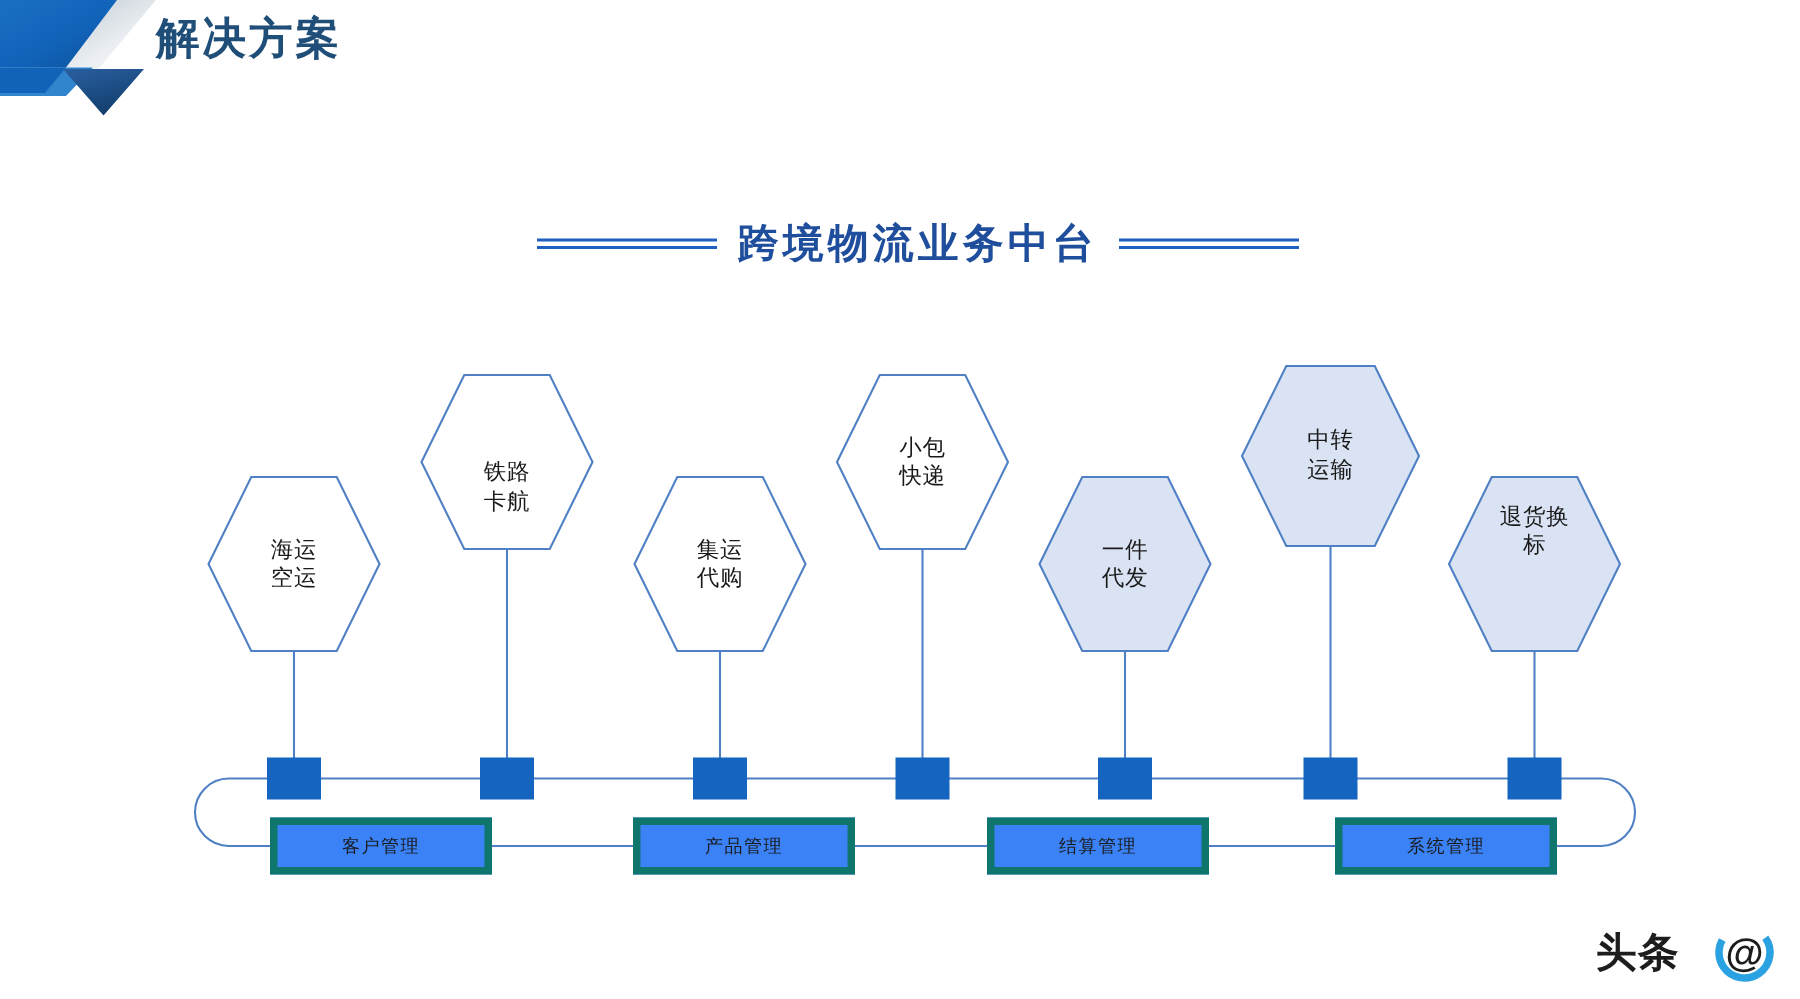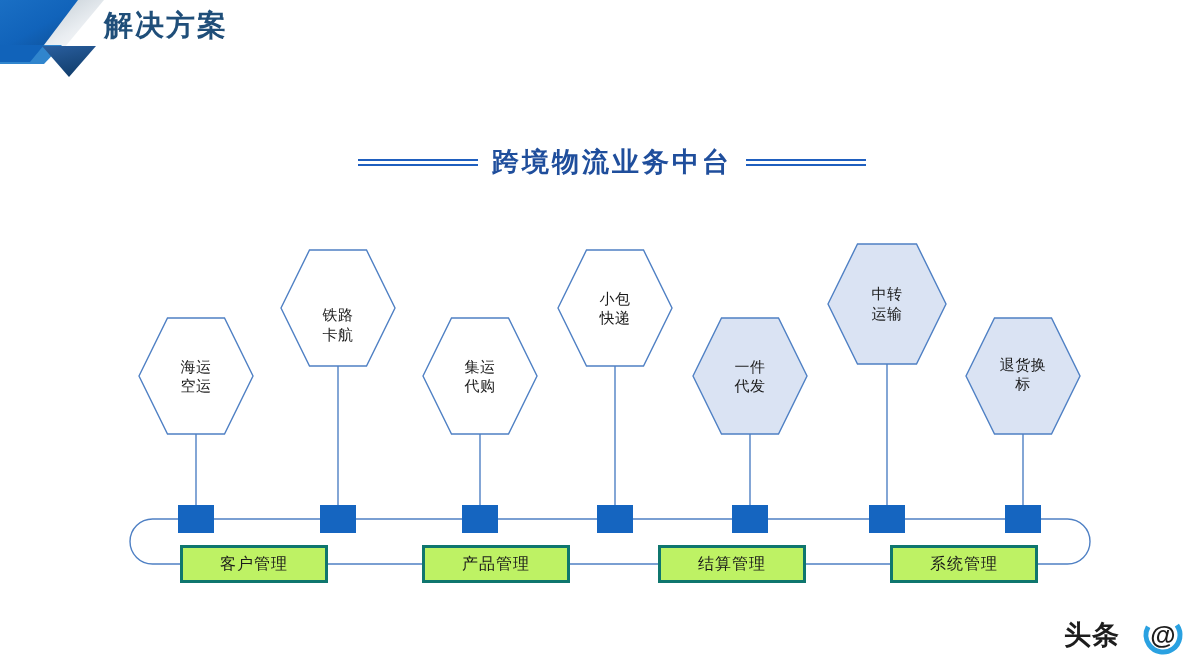--- a/index.html
+++ b/index.html
@@ -90,26 +90,26 @@
     line-height: 1.28;
     color: #1a1a1a;
     white-space: pre-line;
     letter-spacing: 0.5px;
   }
 
   
   .proc-box {
     position: absolute;
     box-sizing: border-box;
-    border: 3px solid #0f766e;
-    background: #bef264;
-    display: flex;
-    align-items: center;
-    justify-content: center;
-    font-size: 16px;
+    border: 5px solid #0f766e;
+    background: #3b82f6;
+    display: flex;
+    align-items: center;
+    justify-content: center;
+    font-size: 12px;
     color: #1a1a1a;
     letter-spacing: 1px;
   }
 
   
   #watermark {
     position: absolute;
     right: 14px;
     bottom: 8px;
     display: flex;
@@ -251,21 +251,21 @@
 快递</span>
     </div>
     <div class="hex-node" style="left: 693px; top: 318px; width: 114px; height: 116px; justify-content: center;">
       <span class="hex-label">一件
 代发</span>
     </div>
     <div class="hex-node" style="left: 828px; top: 244px; width: 118px; height: 119px; align-items: center;">
       <span class="hex-label">中转
 运输</span>
     </div>
-    <div class="hex-node" style="left: 966px; top: 324px; width: 114px; height: 100px;">
+    <div class="hex-node" style="left: 966px; top: 304px; width: 114px; height: 100px;">
       <span class="hex-label">退货换
 标</span>
     </div>
   </div>
 
 <div id="box-layer">
     <div class="proc-box" style="left: 180px; top: 545px; width: 148px; height: 38px;">
       <span>客户管理</span>
     </div>
     <div class="proc-box" style="left: 422px; top: 545px; width: 148px; height: 38px;">

